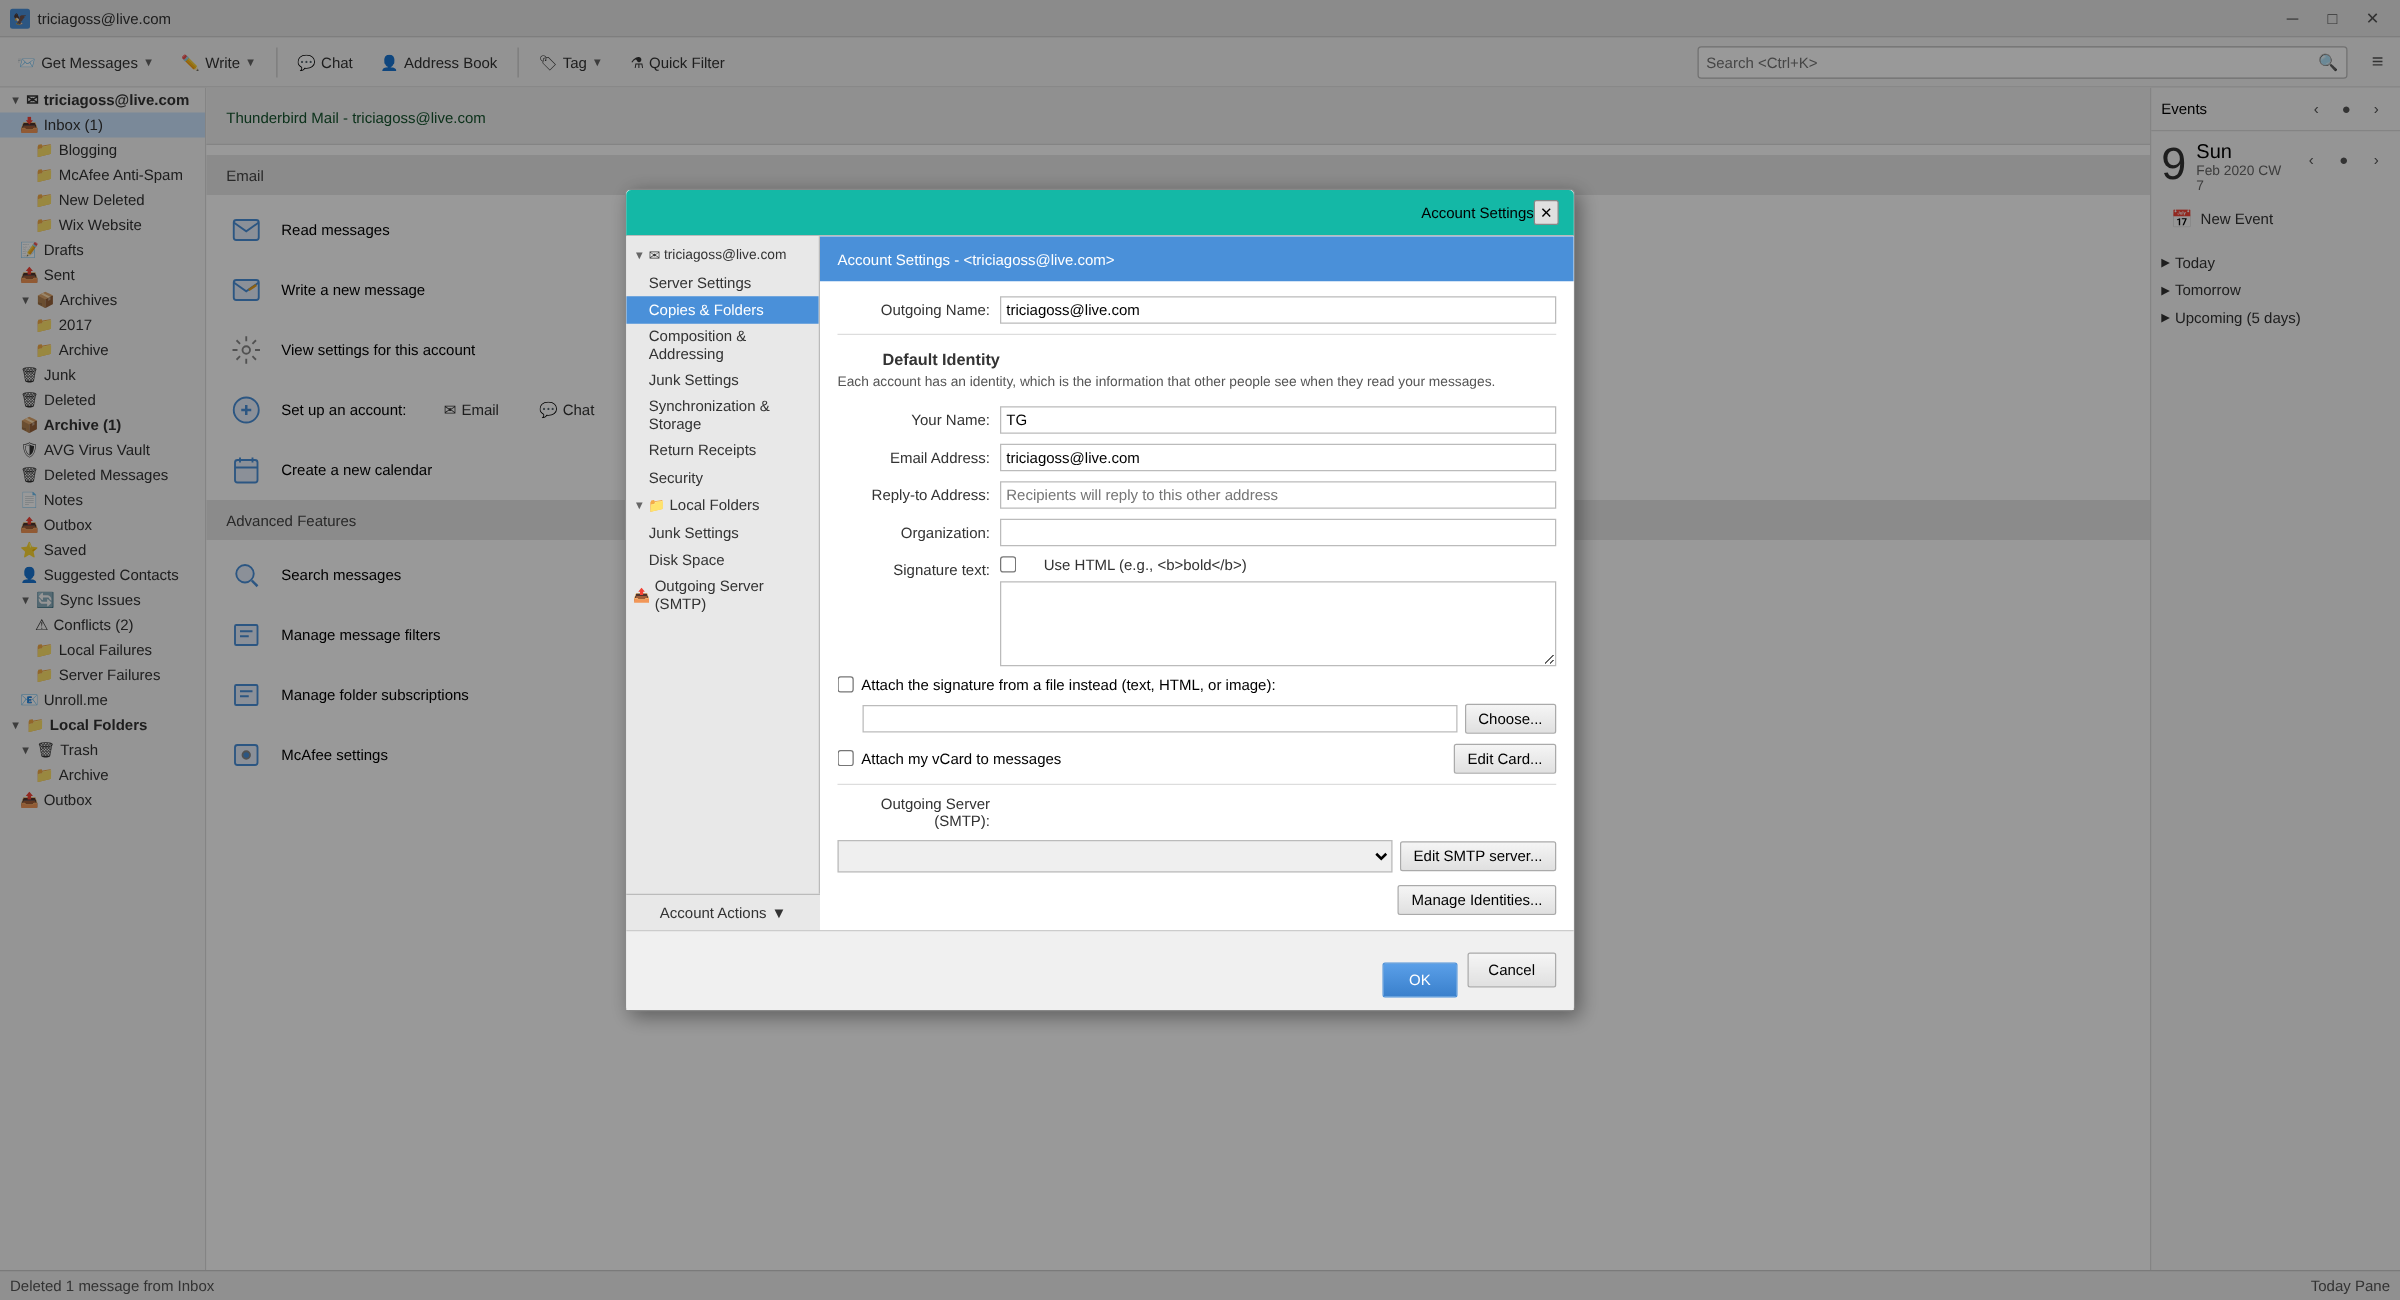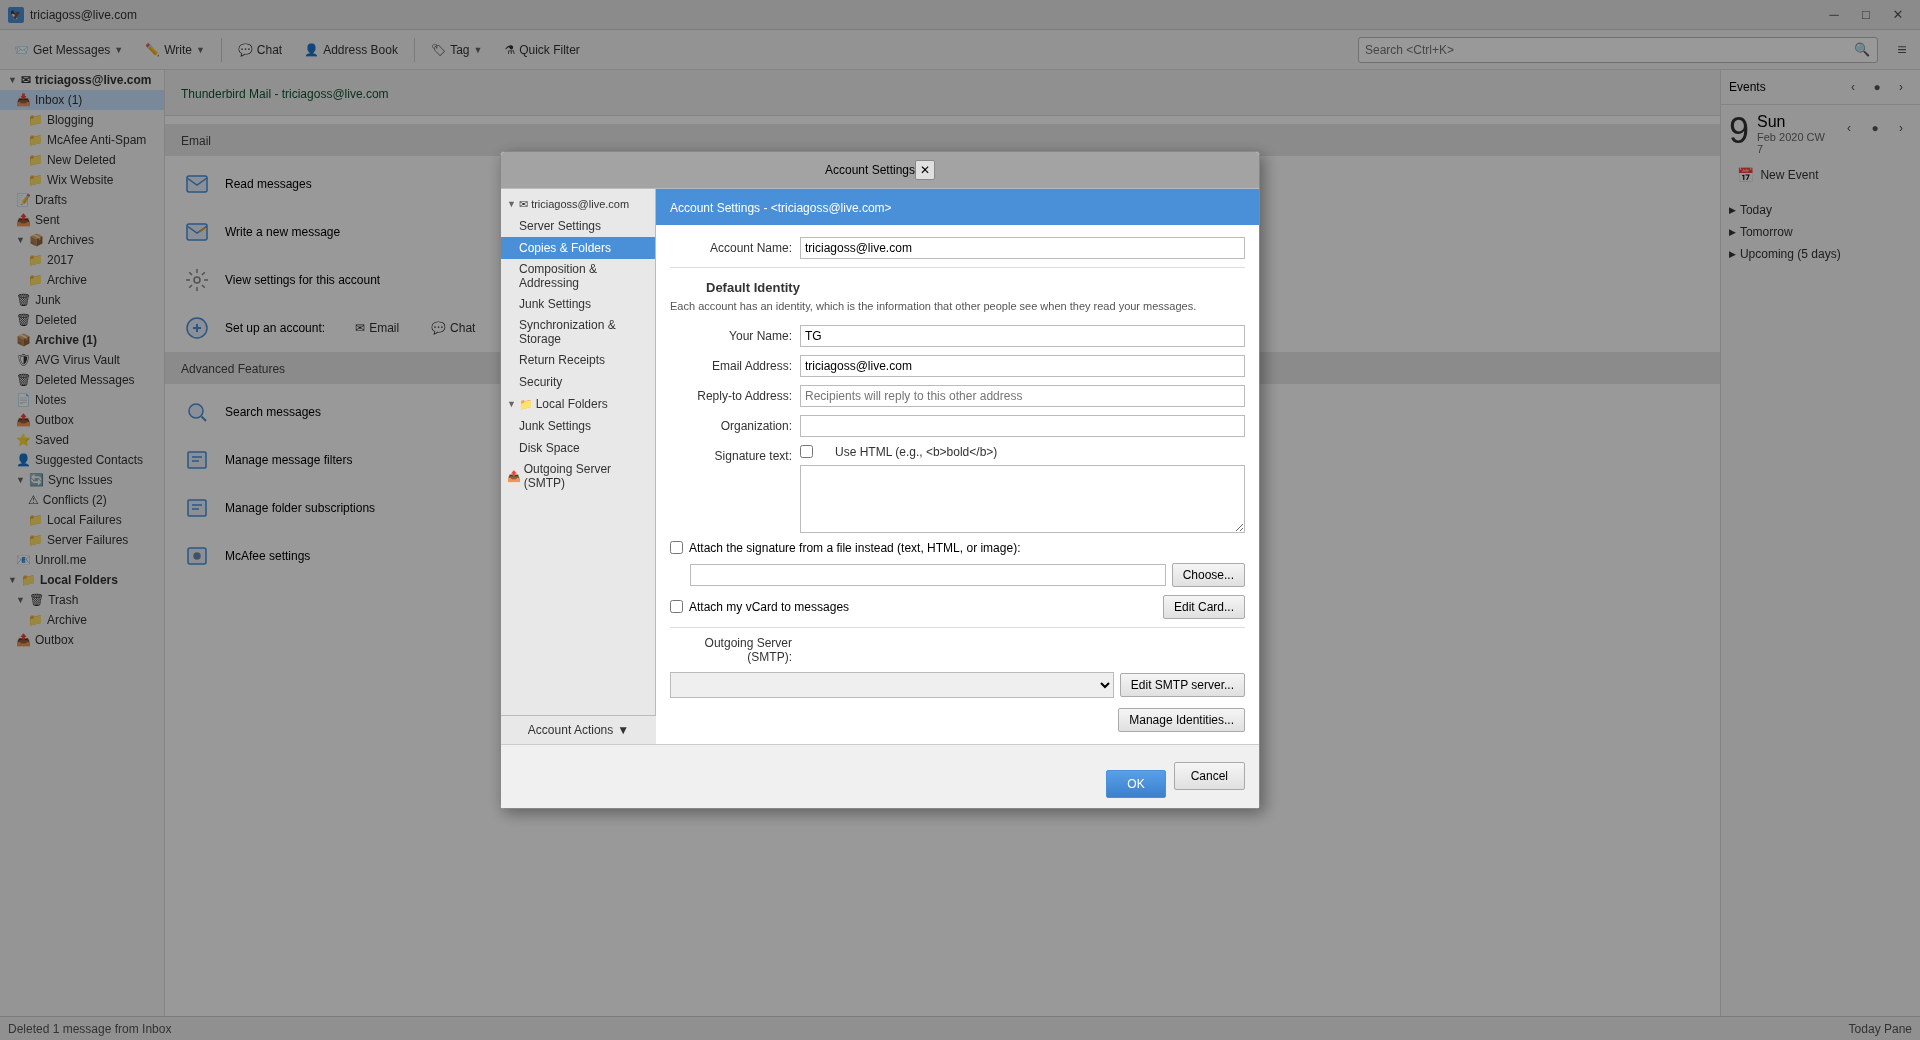--- a/index.html
+++ b/index.html
@@ -219,25 +219,25 @@
       background: #f0f0f0;
       border: 1px solid #888;
       border-radius: 4px;
       box-shadow: 4px 4px 16px rgba(0,0,0,0.4);
       width: 760px;
       min-height: 520px;
       display: flex;
       flex-direction: column;
     }
     .modal-title-bar {
-      background: #a3a3a3;
+      background: #14b8a6;
       padding: 8px 12px;
       display: flex;
       align-items: center;
-      justify-content: center;
+      justify-content: flex-end;
       border-bottom: 1px solid #bbb;
       border-radius: 4px 4px 0 0;
       font-size: 13px;
       font-weight: 500;
     }
     .modal-close {
       width: 20px;
       height: 20px;
       border: 1px solid #888;
       background: #e0e0e0;
@@ -693,20 +693,31 @@
       </button>
       <button class="toolbar-btn">
         <span>📰</span>
         <span>Newsgroups</span>
       </button>
       <button class="toolbar-btn">
         <span>📡</span>
         <span>Feeds</span>
       </button>
     </div>
+    <div class="action-item">
+      <div class="action-icon">
+        <svg viewBox="0 0 24 24" fill="none" stroke="#888" stroke-width="1.5">
+          <rect x="3" y="4" width="18" height="18" rx="2" fill="#e8f0fe" stroke="#4a90d9"></rect>
+          <line x1="7" y1="2" x2="7" y2="6" stroke="#4a90d9"></line>
+          <line x1="17" y1="2" x2="17" y2="6" stroke="#4a90d9"></line>
+          <line x1="3" y1="10" x2="21" y2="10" stroke="#4a90d9"></line>
+        </svg>
+      </div>
+      <span>Create a new calendar</span>
+    </div>
 
     <div class="section-title">
       <span>Advanced Features</span>
     </div>
     <div class="action-item">
       <div class="action-icon">
         <svg viewBox="0 0 24 24" fill="none" stroke="#888" stroke-width="1.5">
           <circle cx="11" cy="11" r="7" fill="#e8f0fe" stroke="#4a90d9"></circle>
           <line x1="16.5" y1="16.5" x2="21" y2="21" stroke="#4a90d9" stroke-width="2"></line>
         </svg>
@@ -854,21 +865,21 @@
         </div>
       </div>
 
       <div class="settings-pane">
         <div class="settings-header">
           <span>Account Settings - &lt;triciagoss@live.com&gt;</span>
         </div>
         <div class="settings-content">
 
           <div class="field-row">
-            <span class="field-label">Account Name:</span>
+            <span class="field-label">Outgoing Name:</span>
             <input class="field-input" type="text" value="triciagoss@live.com" style="">
           </div>
 
           <hr class="section-divider">
 
           <div class="section-heading">Default Identity</div>
           <div class="section-desc">Each account has an identity, which is the information that other people see when they read your messages.</div>
 
           <div class="field-row">
             <span class="field-label">Your Name:</span>

